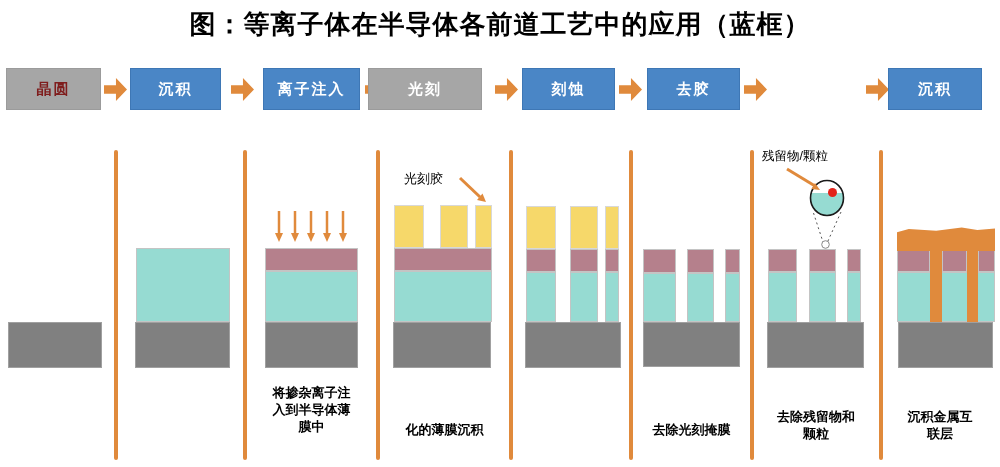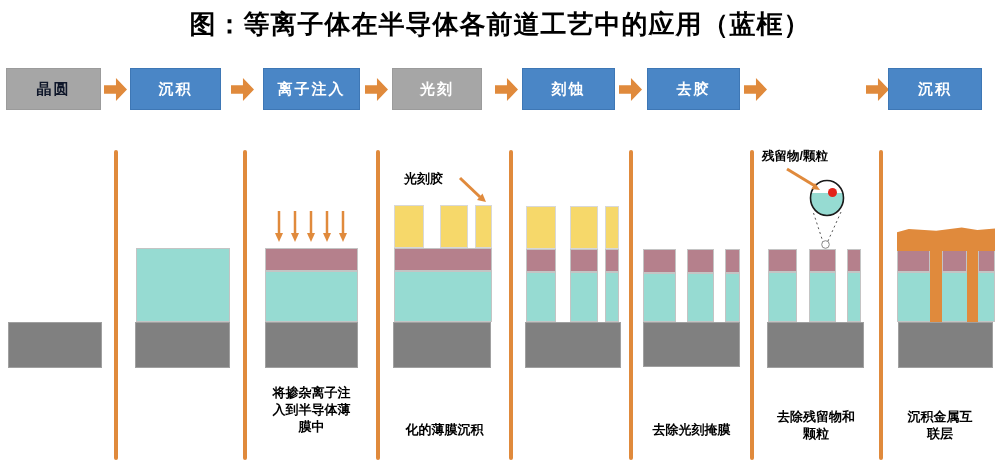--- a/index.html
+++ b/index.html
@@ -12,41 +12,41 @@
     position:absolute;left:0;top:7px;width:1000px;text-align:center;
     font-family:"Liberation Serif","DejaVu Serif",serif;
     font-size:26px;font-weight:700;letter-spacing:1px;
   }
   
   .flow-box{
     position:absolute;top:68px;height:42px;display:flex;align-items:center;justify-content:center;
     font-size:15px;font-weight:700;letter-spacing:2px;box-sizing:border-box;
   }
   .flow-box.blue{background:var(--blue);border:1px solid #3e77b5;color:#fff;}
-  .flow-box.grayA{background:var(--grayBox);border:1px solid #9b9b9b;color:#0f172a;}
+  .flow-box.grayA{background:var(--grayBox);border:1px solid #9b9b9b;color:#7f1d1d;}
   .flow-box.grayB{background:var(--grayBox);border:1px solid #9b9b9b;color:#fff;}
   .flow-arrow{
     position:absolute;top:78px;width:23px;height:23px;background:var(--orange);
     clip-path:polygon(0 32%,52% 32%,52% 0,100% 50%,52% 100%,52% 68%,0 68%);
   }
   
   .divider{position:absolute;top:150px;width:4px;height:310px;background:var(--orange);border-radius:2px;}
   
   .rect{position:absolute;box-sizing:border-box;}
   .teal{background:var(--teal);border:1px solid #c4c4c4;}
   .pink{background:var(--pink);border:1px solid #c4c4c4;}
   .yellow{background:var(--yellow);border:1px solid #d8d8d8;}
   .substrate{background:var(--substrate);border:1px solid #a0a0a0;}
   .metal{background:var(--orange);border:none;}
   .metal-slab{
     background:var(--orange);
     clip-path:polygon(0 22%,12% 8%,40% 16%,66% 2%,82% 12%,100% 6%,100% 100%,0 100%);
   }
   
-  .annot{position:absolute;font-size:13px;font-weight:700;white-space:nowrap;}
+  .annot{position:absolute;font-size:13px;font-weight:400;white-space:nowrap;}
   .svgwrap{position:absolute;}
   .orange-stroke{stroke:var(--orange);}
   .orange-fill{fill:var(--orange);}
   
   .caption{
     position:absolute;font-size:13px;font-weight:700;line-height:17px;
     text-align:center;white-space:pre-line;
   }
 </style>
 </head>
@@ -55,21 +55,21 @@
 <div id="stage">
 
   <div class="title">图：等离子体在半导体各前道工艺中的应用（蓝框）</div>
 
   <div class="flow-box grayA" style="left:6px;width:95px">晶圆</div>
   <div class="flow-arrow" style="left:104px"></div>
   <div class="flow-box blue" style="left:130px;width:91px">沉积</div>
   <div class="flow-arrow" style="left:231px"></div>
   <div class="flow-box blue" style="left:263px;width:97px">离子注入</div>
   <div class="flow-arrow" style="left:365px"></div>
-  <div class="flow-box grayB" style="left:392px;width:90px">光刻</div>
+  <div class="flow-box grayB" style="left:368px;width:114px">光刻</div>
   <div class="flow-arrow" style="left:495px"></div>
   <div class="flow-box blue" style="left:522px;width:93px">刻蚀</div>
   <div class="flow-arrow" style="left:619px"></div>
   <div class="flow-box blue" style="left:647px;width:93px">去胶</div>
   <div class="flow-arrow" style="left:744px"></div>
   <div class="flow-arrow" style="left:866px"></div>
   <div class="flow-box blue" style="left:888px;width:94px">沉积</div>
 
   <div class="divider" style="left:114px"></div>
   <div class="divider" style="left:243px"></div>

